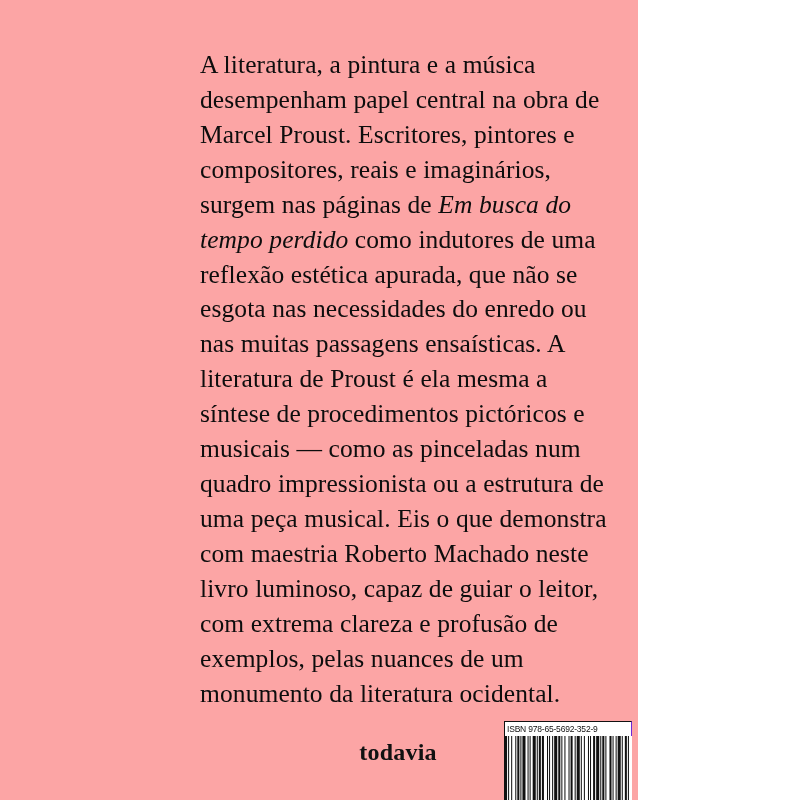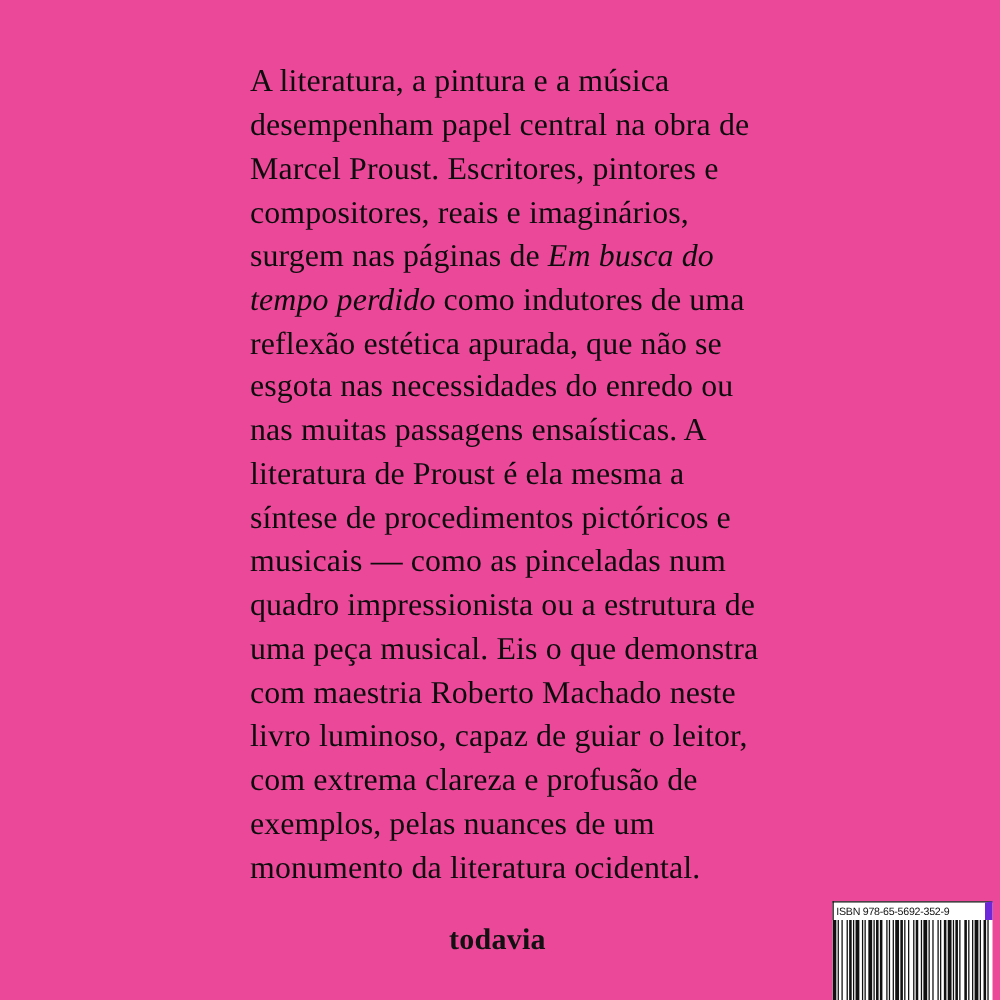--- a/index.html
+++ b/index.html
@@ -8,23 +8,23 @@
   }
   body {
     width: 800px;
     height: 800px;
     background: #ffffff;
     font-family: "Liberation Serif", serif;
     overflow: hidden;
   }
   .page {
     position: relative;
-    width: 800px;
+    width: 638px;
     height: 800px;
-    background: #ec4899;
+    background: #fca5a5;
   }
   .blurb {
     position: absolute;
     left: 200px;
     top: 48px;
     width: 420px;
     font-family: "Liberation Serif", serif;
     font-size: 25.5px;
     line-height: 1.37;
     color: #0d0d0d;
@@ -61,21 +61,21 @@
   }
   .isbn-label {
     font-family: "Liberation Sans", sans-serif;
     font-size: 8.5px;
     color: #111111;
     letter-spacing: -0.2px;
     padding: 2px 0 2px 2px;
     white-space: nowrap;
     border-top: 1px solid #111;
     border-left: 1px solid #111;
-    border-right: 6px solid #6d28d9;
+    border-right: 1px solid #6d28d9;
   }
   .barcode {
     height: 64px;
     width: 100%;
     display: block;
   }
 </style>
 </head>
 <body>
 

